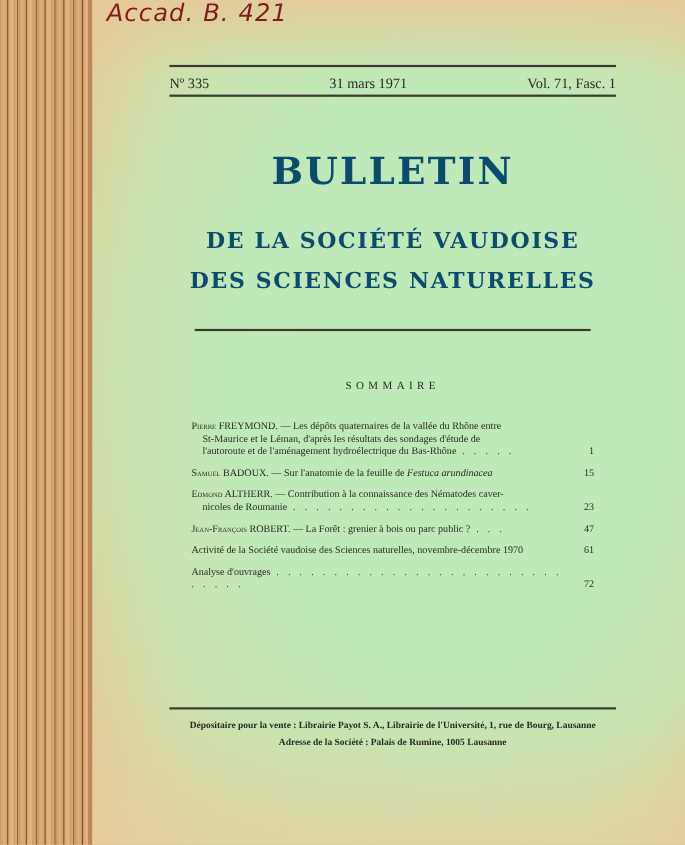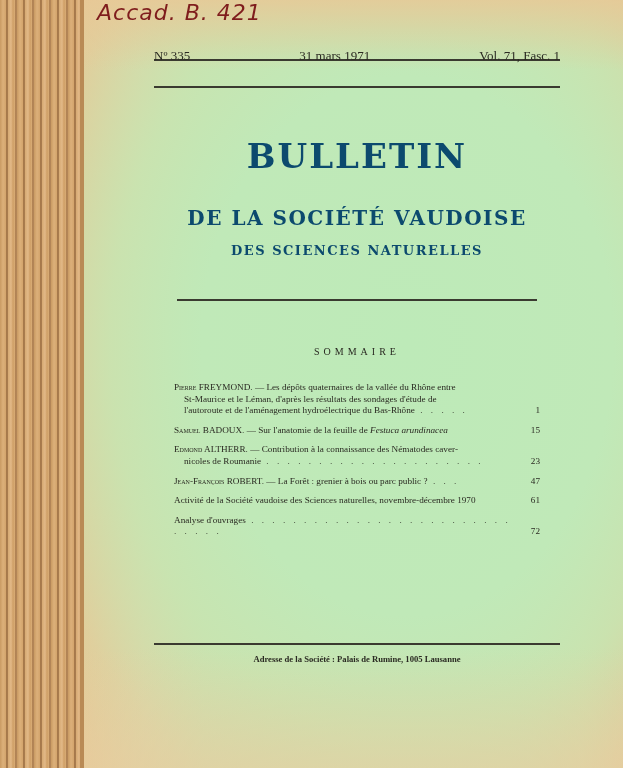--- a/index.html
+++ b/index.html
@@ -34,30 +34,30 @@
     content:""; position:absolute; left:0; bottom:0; right:0; height:120px;
     background:linear-gradient(0deg, rgba(232,205,160,0.6), rgba(232,205,160,0));
   }
   .handwritten {
     position:absolute; left:97px; top:0px; z-index:3;
     font-family:"DejaVu Sans", sans-serif; font-style:italic;
     font-size:22px; color:#7f1d1d; letter-spacing:1px;
   }
   .rule { position:absolute; height:1.6px; background:#3a3a30; z-index:3; }
   .meta {
-    position:absolute; left:154px; top:48px; width:406px; z-index:3;
+    position:absolute; left:154px; top:68px; width:406px; z-index:3;
     display:flex; justify-content:space-between; font-size:13px;
   }
   .title {
     position:absolute; left:154px; width:406px; text-align:center; z-index:3;
     font-family:"DejaVu Serif", serif; font-weight:bold; color:#0c4a6e;
   }
   .t1 { top:136px; font-size:34px; letter-spacing:2px; }
   .t2 { top:206px; font-size:20px; letter-spacing:1.5px; }
-  .t3 { top:243px; font-size:13px; letter-spacing:1.5px; }
+  .t3 { top:243px; font-size:20px; letter-spacing:1.5px; }
   .sommaire {
     position:absolute; left:154px; width:406px; top:346px; text-align:center;
     font-size:10px; letter-spacing:4px; z-index:3;
   }
   .toc { position:absolute; left:174px; top:382px; width:366px; z-index:3; font-size:9.2px; line-height:11.6px; }
   .entry { display:flex; justify-content:space-between; margin-bottom:8px; }
   .entry .txt { width:338px; }
   .entry .txt .cont { padding-left:10px; display:block; }
   .entry .pg { width:20px; text-align:right; align-self:flex-end; }
   .sc { font-variant:small-caps;margin-top:24px; }
@@ -136,14 +136,15 @@
   <div class="entry">
     <div class="txt">
       <span>Analyse d'ouvrages</span><span class="dots"> . . . . . . . . . . . . . . . . . . . . . . . . . . . . . .</span>
     </div>
     <div class="pg">72</div>
   </div>
 </div>
 
 <div class="rule" style="left:154px;top:643px;width:406px;"></div>
 <div class="footer">
+  <div>Dépositaire pour la vente : Librairie Payot S. A., Librairie de l'Université, 1, rue de Bourg, Lausanne</div>
   <div>Adresse de la Société : Palais de Rumine, 1005 Lausanne</div>
 </div>
 
 </body></html>

